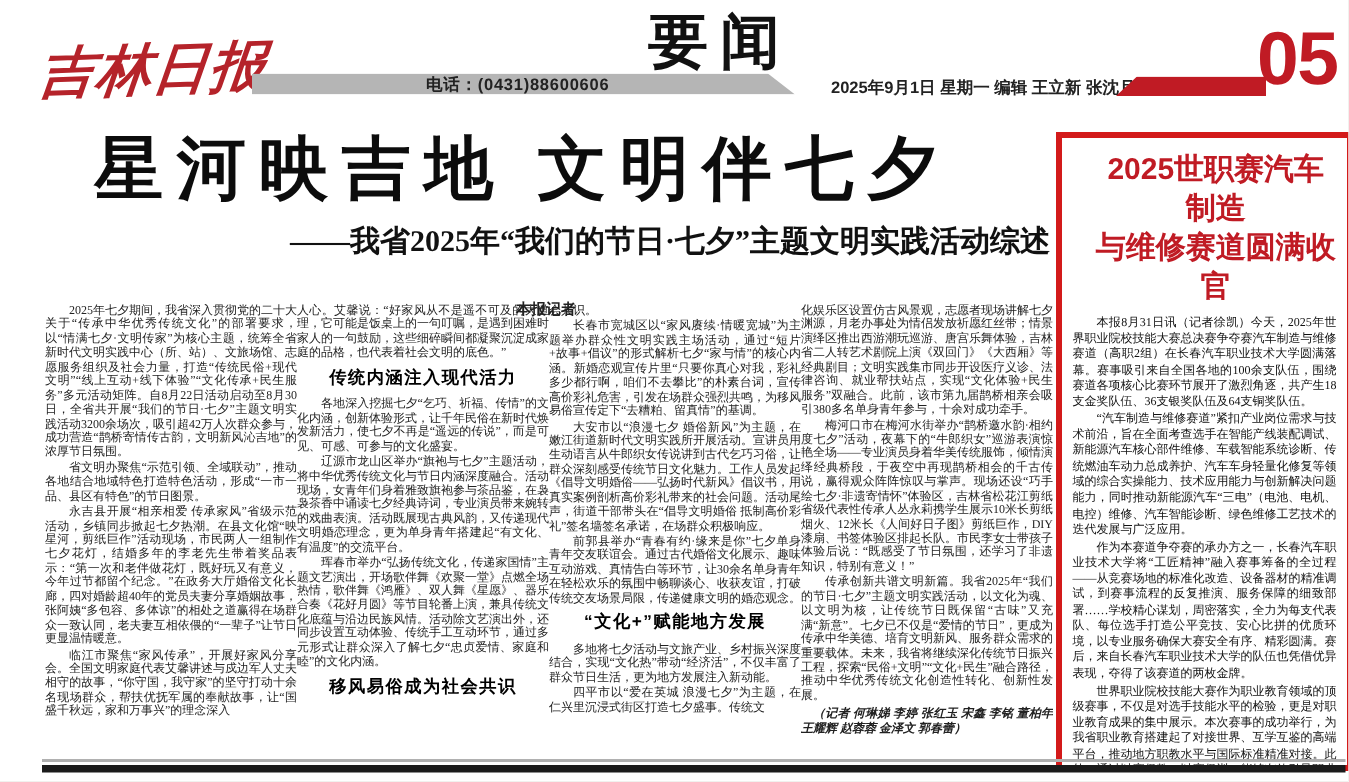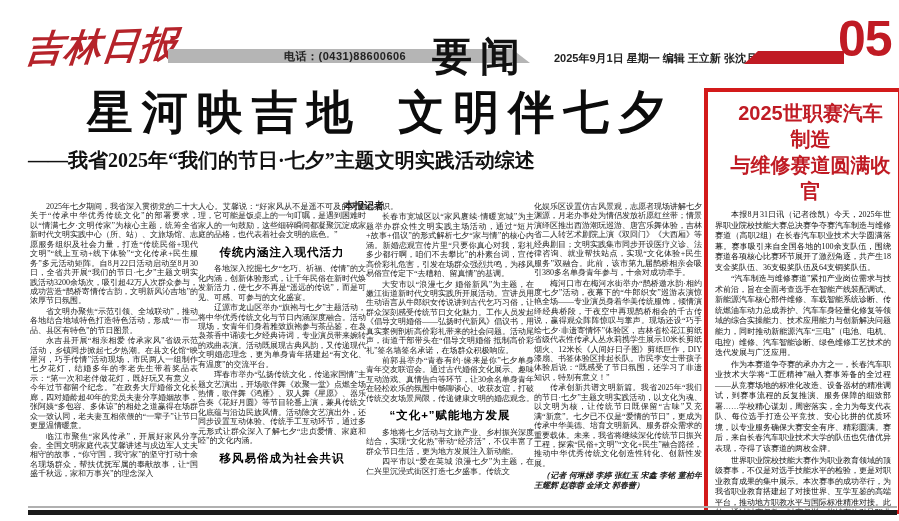--- a/index.html
+++ b/index.html
@@ -6,34 +6,34 @@
   .page{position:relative;width:899px;height:521px;background:#ffffff;overflow:hidden;
         font-family:"Liberation Serif",serif;color:#1a1a1a;}
   
   .logo{position:absolute;left:26px;top:22px;font-size:37px;font-weight:900;font-style:italic;
         color:#b5232a;letter-spacing:1px;transform:rotate(-2deg) skewX(-8deg);
         font-family:"Liberation Serif",serif;white-space:nowrap;}
   .gray-bar{position:absolute;left:168px;top:49px;width:362px;height:14px;background:#b5b5b5;
         clip-path:polygon(0 0,95% 0,100% 100%,0 100%);}
   .phone{position:absolute;left:284px;top:49px;font-size:11px;font-weight:bold;color:#222;
         font-family:"Liberation Sans",sans-serif;letter-spacing:.5px;}
-  .section-title{position:absolute;left:300px;top:29px;width:360px;text-align:center;
+  .section-title{position:absolute;left:300px;top:0;width:360px;text-align:center;
         font-size:40px;font-weight:900;letter-spacing:8px;color:#111;
         font-family:"Liberation Sans",sans-serif;}
   .date-line{position:absolute;left:554px;top:51px;font-size:11px;font-weight:bold;color:#222;
         font-family:"Liberation Sans",sans-serif;white-space:nowrap;}
   .red-bar{position:absolute;left:744px;top:51px;width:100px;height:13px;background:#c01b24;
         clip-path:polygon(14px 0,100% 0,100% 100%,0 100%);}
   .page-number{position:absolute;left:838px;top:10px;font-size:50px;font-weight:900;color:#c01b24;
         font-family:"Liberation Sans",sans-serif;letter-spacing:-1px;}
   
-  .headline{position:absolute;left:44px;top:82px;width:672px;text-align:center;
+  .headline{position:absolute;left:12px;top:82px;width:672px;text-align:center;
         font-size:46px;font-weight:900;letter-spacing:9px;color:#0c0c0c;white-space:nowrap;
-        font-family:Liberation Mono, monospace;}
-  .subtitle{position:absolute;left:28px;top:147px;width:672px;text-align:left;
+        font-family:Liberation Serif, serif;}
+  .subtitle{position:absolute;left:28px;top:147px;width:672px;text-align:right;
         font-size:20px;font-weight:bold;color:#111;font-family:"Liberation Serif",serif;}
   .main-byline{position:absolute;left:28px;top:183px;width:672px;text-align:center;
         font-size:10px;font-weight:bold;color:#222;margin-top:16px;}
   .columns{position:absolute;left:30px;top:202px;width:672px;height:302px;display:flex;gap:0;
         overflow:hidden;}
   .col{flex:1 1 0;font-size:8px;line-height:1.18;text-align:justify;color:#222;overflow:hidden;}
   .col p{margin:0 0 1px 0;text-indent:2em;}
   .col p.cont{text-indent:0;}
   .col p.reporters{font-weight:bold;font-style:italic;text-indent:1em;margin-top:3px;}
   .subhead{font-size:11.5px;font-weight:bold;text-align:center;margin:6px 0 5px 0;color:#000;
@@ -62,21 +62,21 @@
   <div class="red-bar"></div>
   <div class="page-number">05</div>
 
   <div class="headline">星河映吉地 文明伴七夕</div>
   <div class="subtitle">——我省2025年“我们的节日·七夕”主题文明实践活动综述</div>
   <div class="main-byline">本报记者</div>
   <div class="columns">
       <div class="col">
         <p>2025年七夕期间，我省深入贯彻党的二十大关于“传承中华优秀传统文化”的部署要求，以“情满七夕·文明传家”为核心主题，统筹全省新时代文明实践中心（所、站）、文旅场馆、志愿服务组织及社会力量，打造“传统民俗+现代文明”“线上互动+线下体验”“文化传承+民生服务”多元活动矩阵。自8月22日活动启动至8月30日，全省共开展“我们的节日·七夕”主题文明实践活动3200余场次，吸引超42万人次群众参与，成功营造“鹊桥寄情传古韵，文明新风沁吉地”的浓厚节日氛围。</p>
         <p>省文明办聚焦“示范引领、全域联动”，推动各地结合地域特色打造特色活动，形成“一市一品、县区有特色”的节日图景。</p>
-        <p>永吉县开展“相亲相爱 传承家风”省级示范活动，乡镇同步掀起七夕热潮。在县文化馆“映星河，巧手传情”活动现场，市民两人一组制作七夕花灯，结婚多年的李老先生带着奖品表示：“第一次和老伴做花灯，既好玩又有意义，今年过节都留个纪念。”在政务大厅婚俗文化长廊，四对婚龄超40年的党员夫妻分享婚姻故事，张阿姨“多包容、多体谅”的相处之道赢得在场群众一致认同，老夫妻互相依偎的“一辈子”让节日更显温情暖意。</p>
+        <p>永吉县开展“相亲相爱 传承家风”省级示范活动，乡镇同步掀起七夕热潮。在县文化馆“映星河，剪纸巨作”活动现场，市民两人一组制作七夕花灯，结婚多年的李老先生带着奖品表示：“第一次和老伴做花灯，既好玩又有意义，今年过节都留个纪念。”在政务大厅婚俗文化长廊，四对婚龄超40年的党员夫妻分享婚姻故事，张阿姨“多包容、多体谅”的相处之道赢得在场群众一致认同，老夫妻互相依偎的“一辈子”让节日更显温情暖意。</p>
         <p>临江市聚焦“家风传承”，开展好家风分享会。全国文明家庭代表艾馨讲述与戍边军人丈夫相守的故事，“你守国，我守家”的坚守打动十余名现场群众，帮扶优抚军属的奉献故事，让“国盛千秋远，家和万事兴”的理念深入</p>
       </div>
       <div class="col">
         <p class="cont">人心。艾馨说：“好家风从不是遥不可及的大道理，它可能是饭桌上的一句叮嘱，是遇到困难时家人的一句鼓励，这些细碎瞬间都凝聚沉淀成家庭的品格，也代表着社会文明的底色。”</p>
         <div class="subhead">传统内涵注入现代活力</div>
         <p>各地深入挖掘七夕“乞巧、祈福、传情”的文化内涵，创新体验形式，让千年民俗在新时代焕发新活力，使七夕不再是“遥远的传说”，而是可见、可感、可参与的文化盛宴。</p>
         <p>辽源市龙山区举办“旗袍与七夕”主题活动，将中华优秀传统文化与节日内涵深度融合。活动现场，女青年们身着雅致旗袍参与茶品鉴，在袅袅茶香中诵读七夕经典诗词，专业演员带来婉转的戏曲表演。活动既展现古典风韵，又传递现代文明婚恋理念，更为单身青年搭建起“有文化、有温度”的交流平台。</p>
         <p>珲春市举办“弘扬传统文化，传递家国情”主题文艺演出，开场歌伴舞《欢聚一堂》点燃全场热情，歌伴舞《鸿雁》、双人舞《星愿》、器乐合奏《花好月圆》等节目轮番上演，兼具传统文化底蕴与沿边民族风情。活动除文艺演出外，还同步设置互动体验、传统手工互动环节，通过多元形式让群众深入了解七夕“忠贞爱情、家庭和睦”的文化内涵。</p>
         <div class="subhead">移风易俗成为社会共识</div>
       </div>

